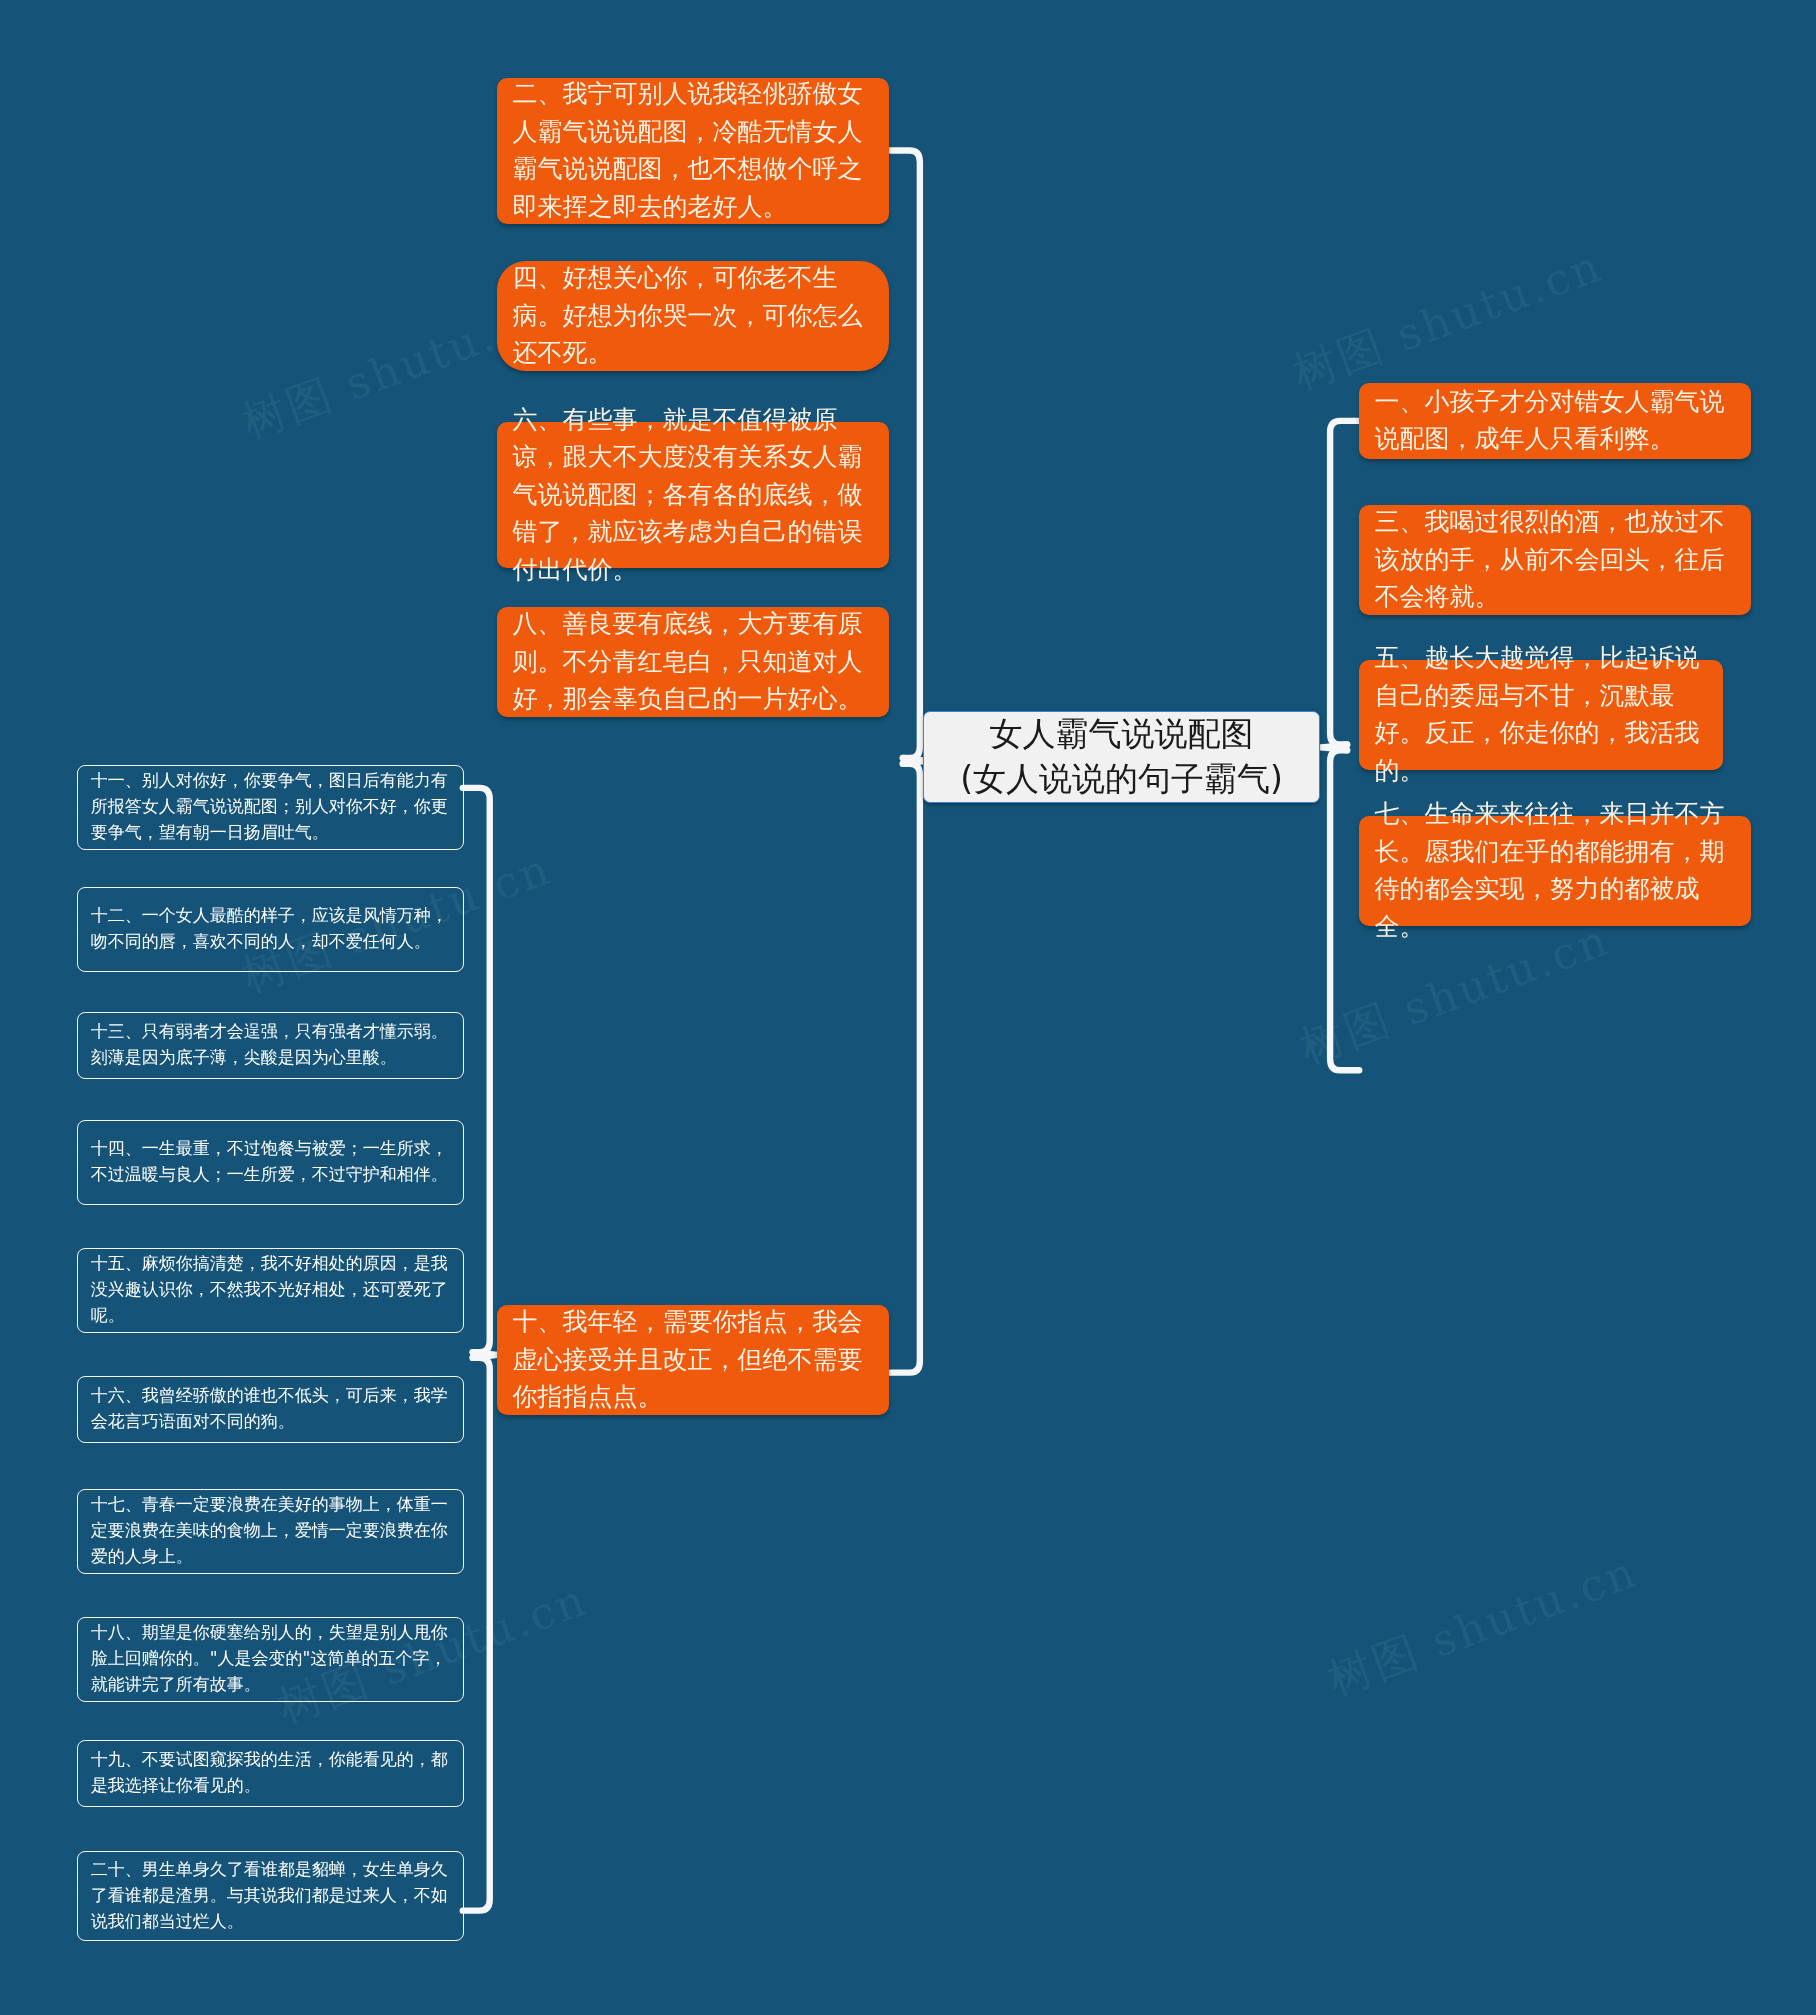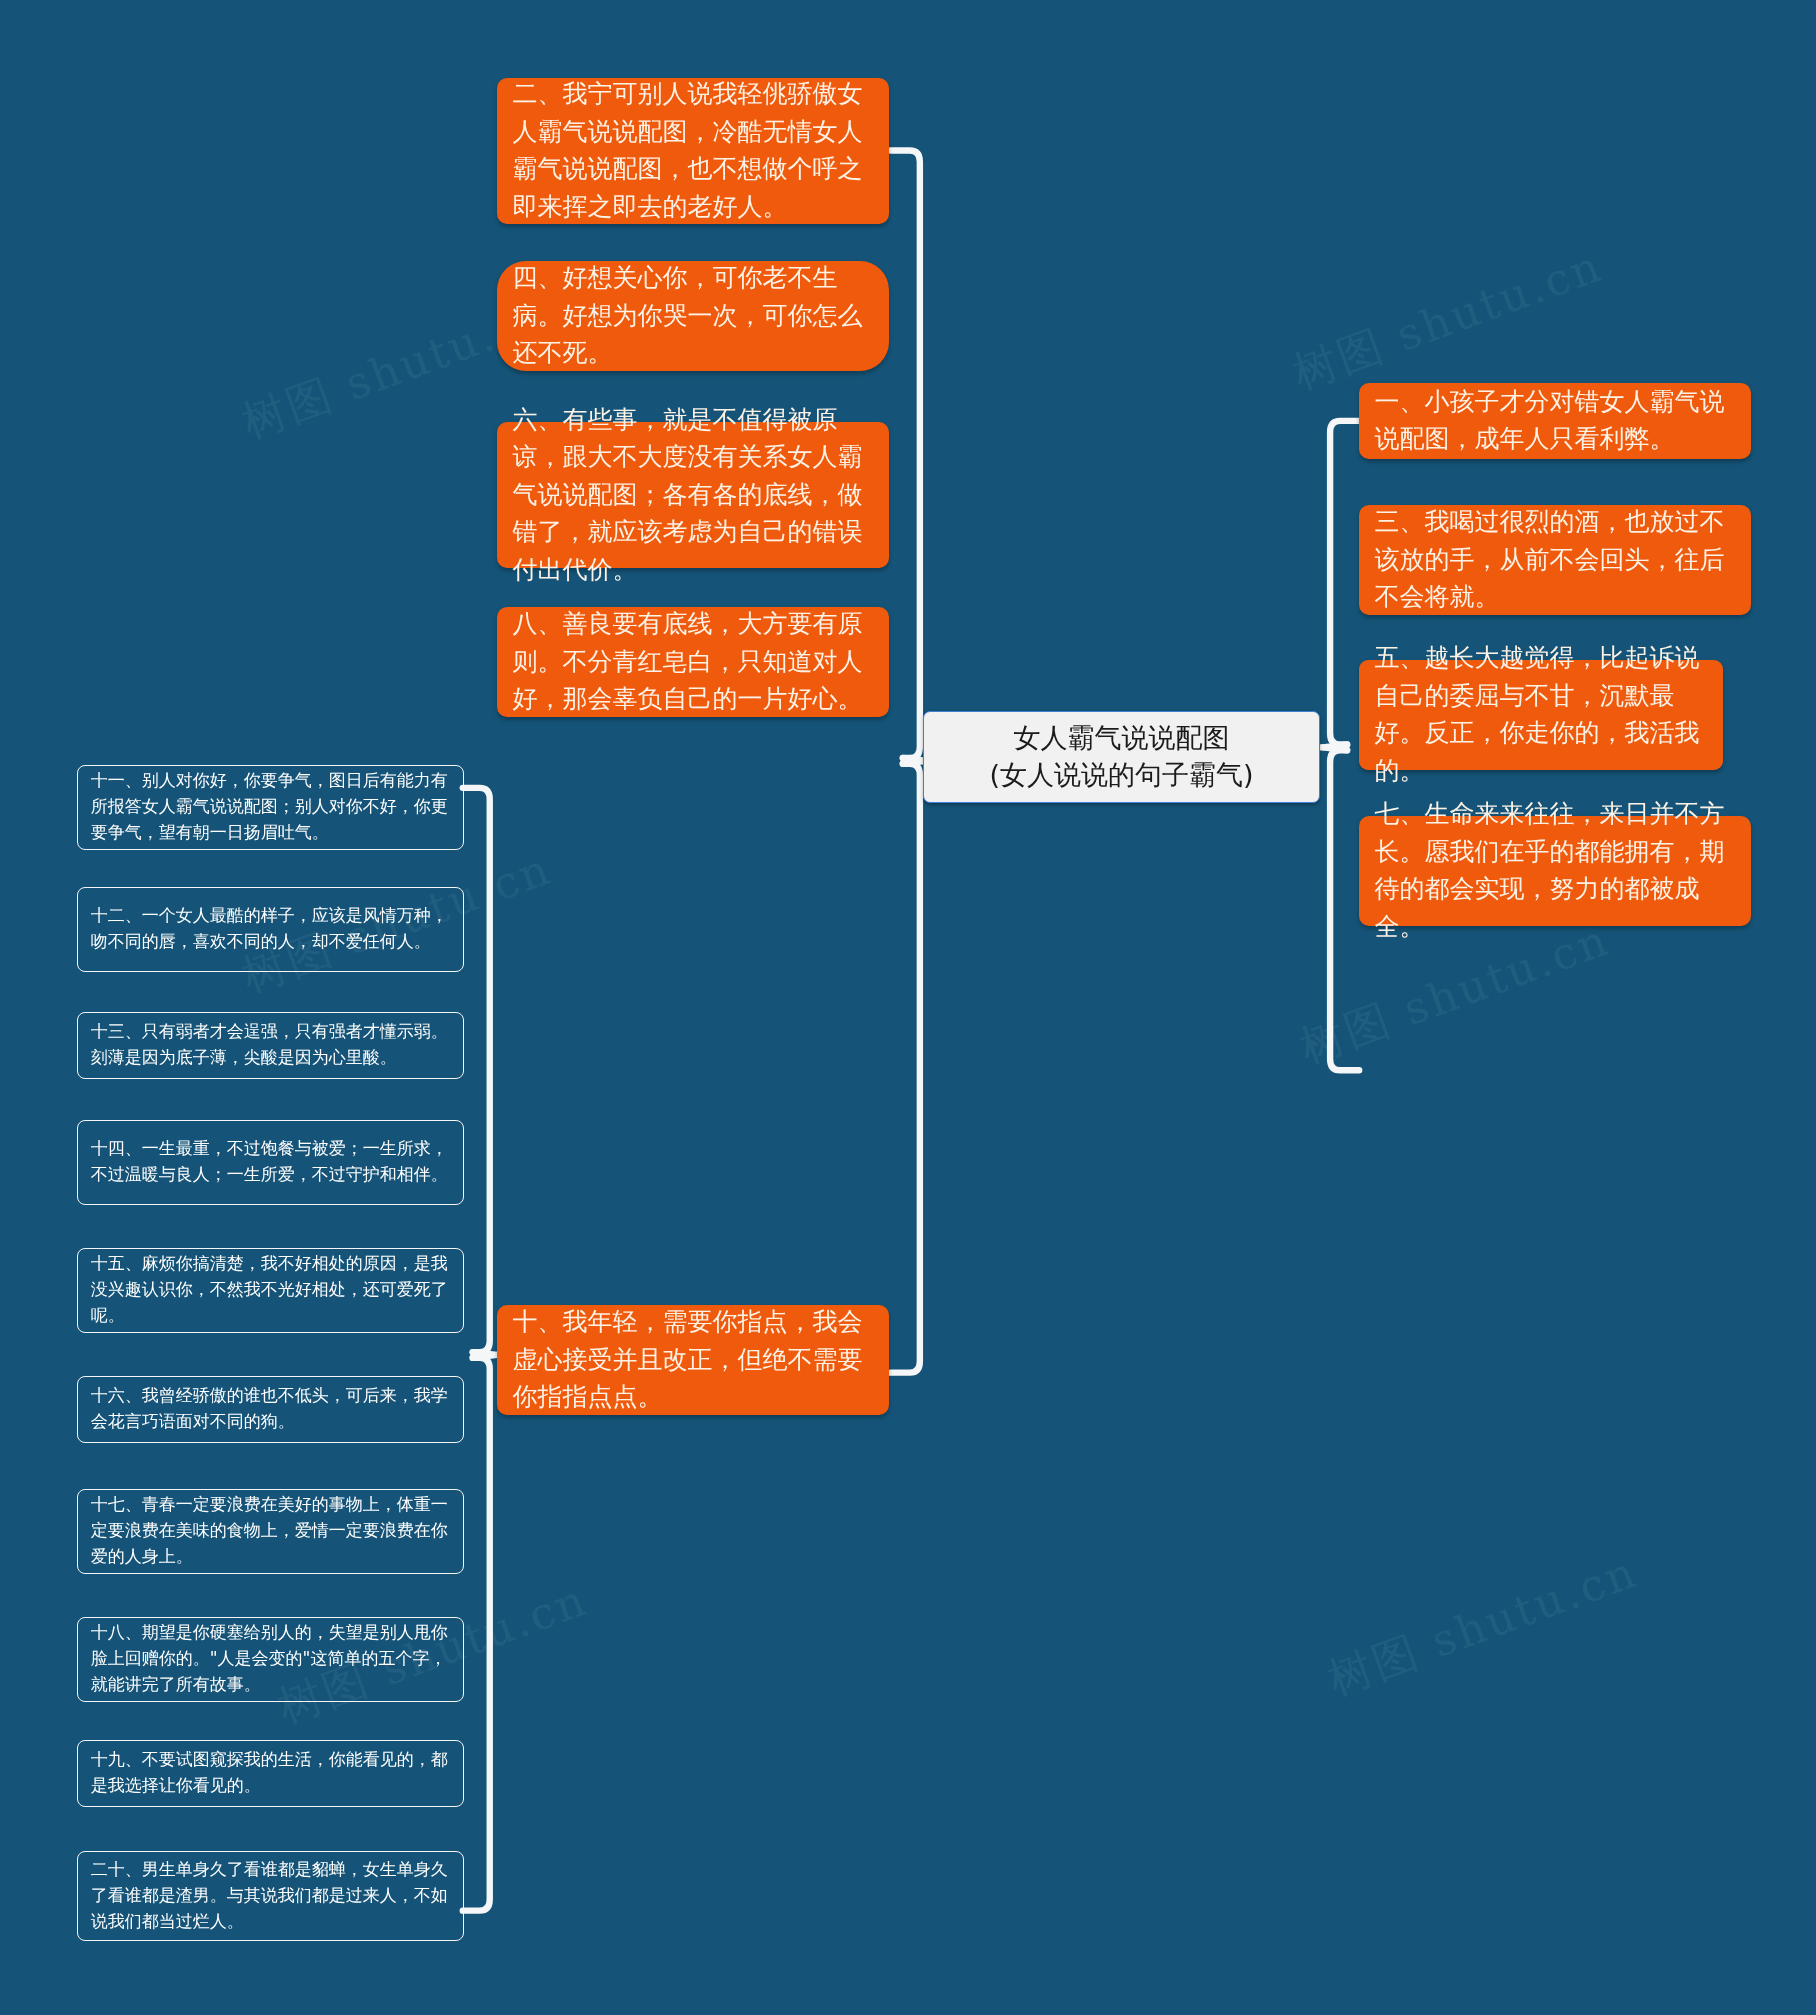--- a/index.html
+++ b/index.html
@@ -60,21 +60,21 @@
   .root {
     background: #f1f1f1;
     border: 1.4px solid #3f7fd4;
     border-radius: 7px;
     box-shadow: 0 1.4px 3.5px rgba(0,0,0,0.30);
     text-align: center;
     justify-content: center;
   }
   .root .txt {
     color: #1b1b1b;
-    font-size: 27px;
+    font-size: 33px;
     line-height: 1.36;
     text-align: center;
     word-break: keep-all;
     padding: 0 12.8px;
   }
 
   
   .orange {
     background: #ef5a0c;
     border-radius: 10px;
@@ -156,21 +156,21 @@
   </div>
 
   <div class="node orange" style="left:1359px; top:383px; width:392px; height:76px;">
     <span class="txt">一、小孩子才分对错女人霸气说说配图，成年人只看利弊。</span>
   </div>
 
   <div class="node orange" style="left:1359px; top:505px; width:392px; height:110px;">
     <span class="txt">三、我喝过很烈的酒，也放过不该放的手，从前不会回头，往后不会将就。</span>
   </div>
 
-  <div class="node orange" style="left:1359px; top:660px; width:364px; height:110px;border-radius:9px;">
+  <div class="node orange" style="left:1359px; top:660px; width:364px; height:110px;">
     <span class="txt">五、越长大越觉得，比起诉说自己的委屈与不甘，沉默最好。反正，你走你的，我活我的。</span>
   </div>
 
   <div class="node orange" style="left:1359px; top:816px; width:392px; height:110px;">
     <span class="txt">七、生命来来往往，来日并不方长。愿我们在乎的都能拥有，期待的都会实现，努力的都被成全。</span>
   </div>
 
 
   <div class="node outline" style="left:77px; top:765px; width:387px; height:85px;">
     <span class="txt">十一、别人对你好，你要争气，图日后有能力有所报答女人霸气说说配图；别人对你不好，你更要争气，望有朝一日扬眉吐气。</span>

